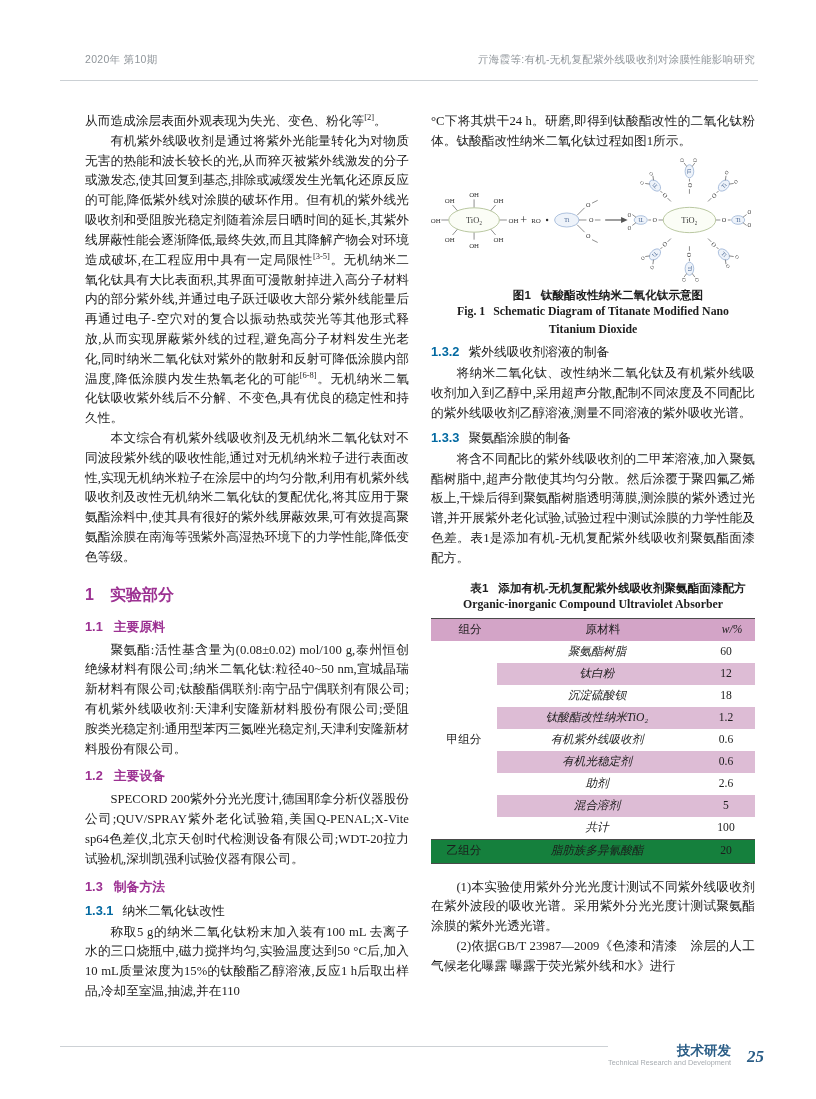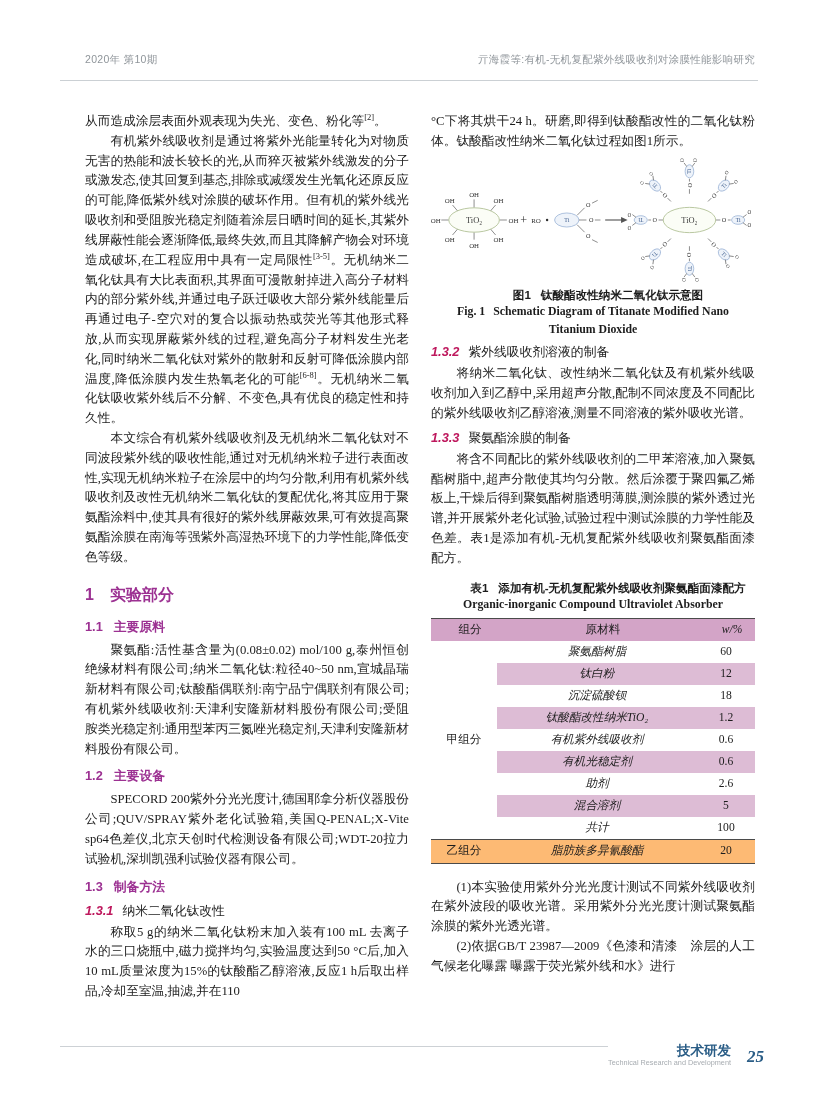--- a/index.html
+++ b/index.html
@@ -16,41 +16,41 @@
   .col p.noindent{text-indent:0;}
   sup.ref{font-size:8.5px;line-height:0;vertical-align:super;}
   
   .h1{margin:15px 0 9px 0;font-family:"Liberation Sans","DejaVu Sans",sans-serif;font-weight:bold;
       font-size:16px;color:#9c3192;}
   .h1 .ht{margin-left:16px;}
   .h2{margin:7px 0 4px 0;font-family:"Liberation Sans","DejaVu Sans",sans-serif;font-weight:bold;
       font-size:12.8px;color:#9c3192;}
   .h2 .ht{margin-left:11px;}
   .h3{margin:4px 0 2px 0;font-family:"Liberation Sans","DejaVu Sans",sans-serif;font-size:12.8px;color:#1c1c1c;}
-  .h3 .hn{color:#be185d;font-weight:bold;font-style:italic;}
+  .h3 .hn{color:#0369a1;font-weight:bold;}
   .h3 .ht{margin-left:9px;}
   
   .figure-box{margin:6px 0 2px 0;}
   .figure-box svg{display:block;overflow:visible;}
   .fig-caption{text-align:center;line-height:1.5;margin-top:4px;}
   .cap-cn{font-family:"Liberation Sans","DejaVu Sans",sans-serif;font-weight:bold;font-size:11.6px;}
   .cap-cn .cap-label{margin-right:10px;padding-left:30px;}
   .cap-en{font-family:"Liberation Serif","DejaVu Serif",serif;font-weight:bold;font-size:11.8px;}
   .cap-en .cap-label{margin-right:8px;text-align:center;}
   
   .tbl-title{text-align:center;line-height:1.5;margin:10px 0 4px 0;}
   table.paper-table{width:100%;border-collapse:collapse;font-size:11.6px;
       border-top:1.6px solid #4a4a4a;border-bottom:1.6px solid #4a4a4a;margin-bottom:14px;}
   table.paper-table th,table.paper-table td{padding:2px 4px;height:17px;font-weight:normal;text-align:center;}
   table.paper-table thead th{background:#d3a4c7;padding-left:16px;}
   table.paper-table thead th.val{font-style:italic;font-family:"Liberation Serif","DejaVu Serif",serif;}
   td.mat{text-align:left;padding-left:17px;font-style:italic;}
   col.c-group{width:66px;} col.c-mat{width:200px;} col.c-val{width:58px;}
   tr.alt td.mat,tr.alt td.val{background:#ddbcd5;}
-  tr.rowb td{background:#fdba74;border-top:1.2px solid #4a4a4a;}
+  tr.rowb td{background:#15803d;border-top:1.2px solid #4a4a4a;}
   
   .footer-rule{position:absolute;top:1046px;left:60px;width:548px;border-top:1px solid #cdd1d5;}
   .page-footer{position:absolute;top:1044px;right:52px;display:flex;align-items:center;}
   .footer-labels{text-align:right;margin-right:7px;}
   .footer-cn{font-family:"Liberation Sans","DejaVu Sans",sans-serif;font-weight:bold;font-size:13.5px;color:#2a5d86;line-height:1.1;}
   .footer-en{font-family:"Liberation Sans","DejaVu Sans",sans-serif;font-size:7.3px;color:#a7acb1;line-height:1.2;}
   .footer-bar{width:5px;background:#2a5d86;margin-right:4px;}
   .footer-page{font-family:"Liberation Serif","DejaVu Serif",serif;font-style:italic;font-weight:bold;
       font-size:17px;color:#2a5d86;align-self:center;padding-top:2px;}
   

